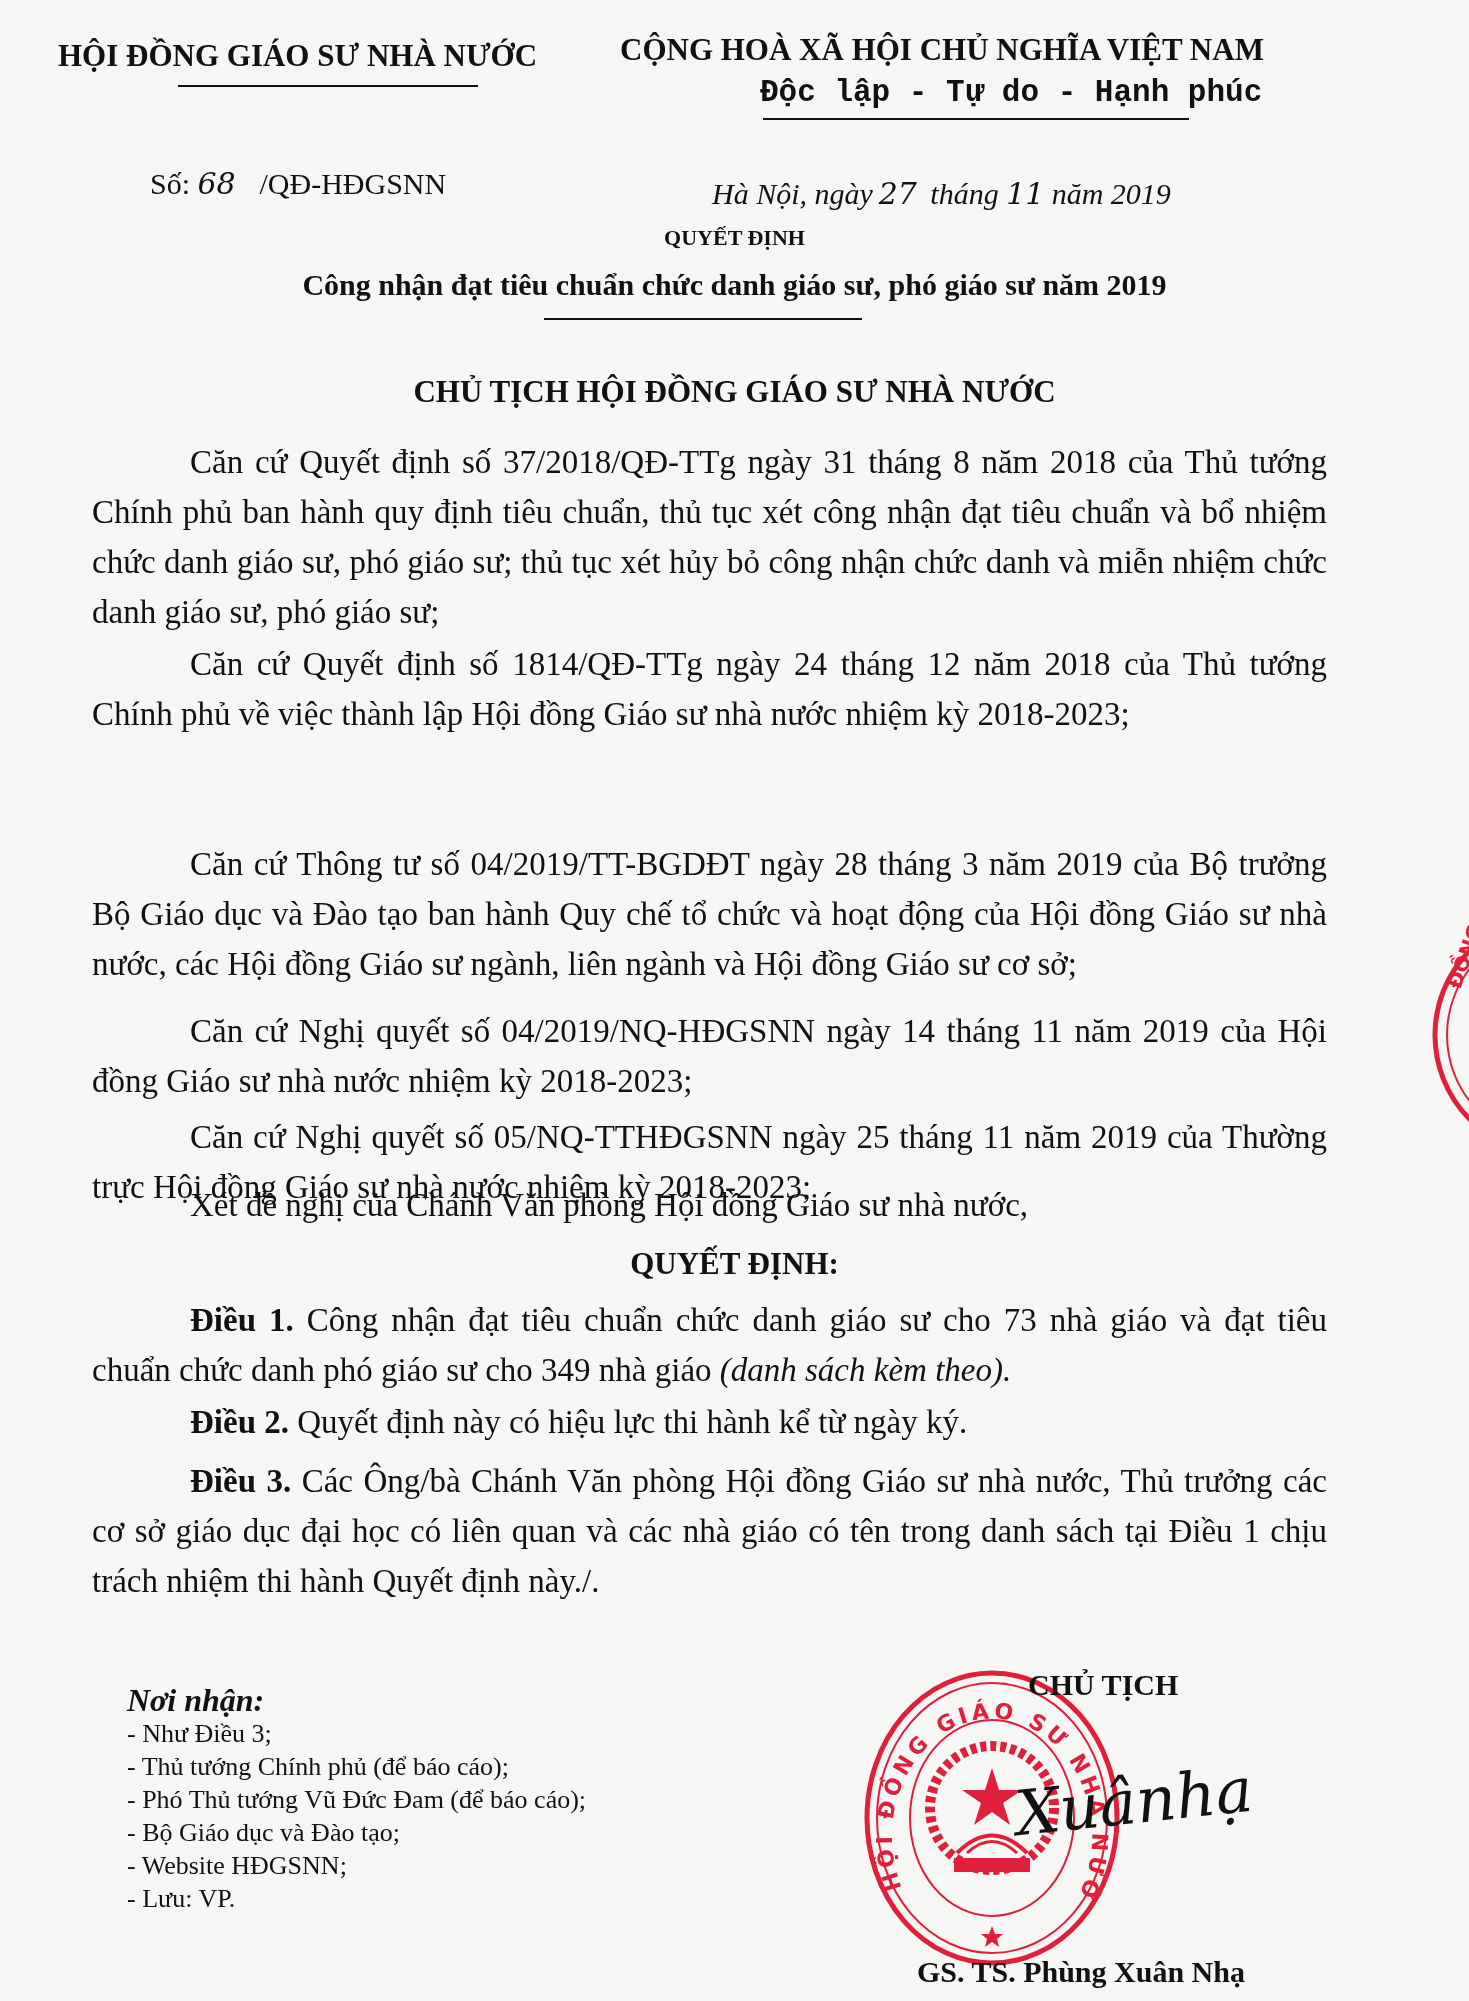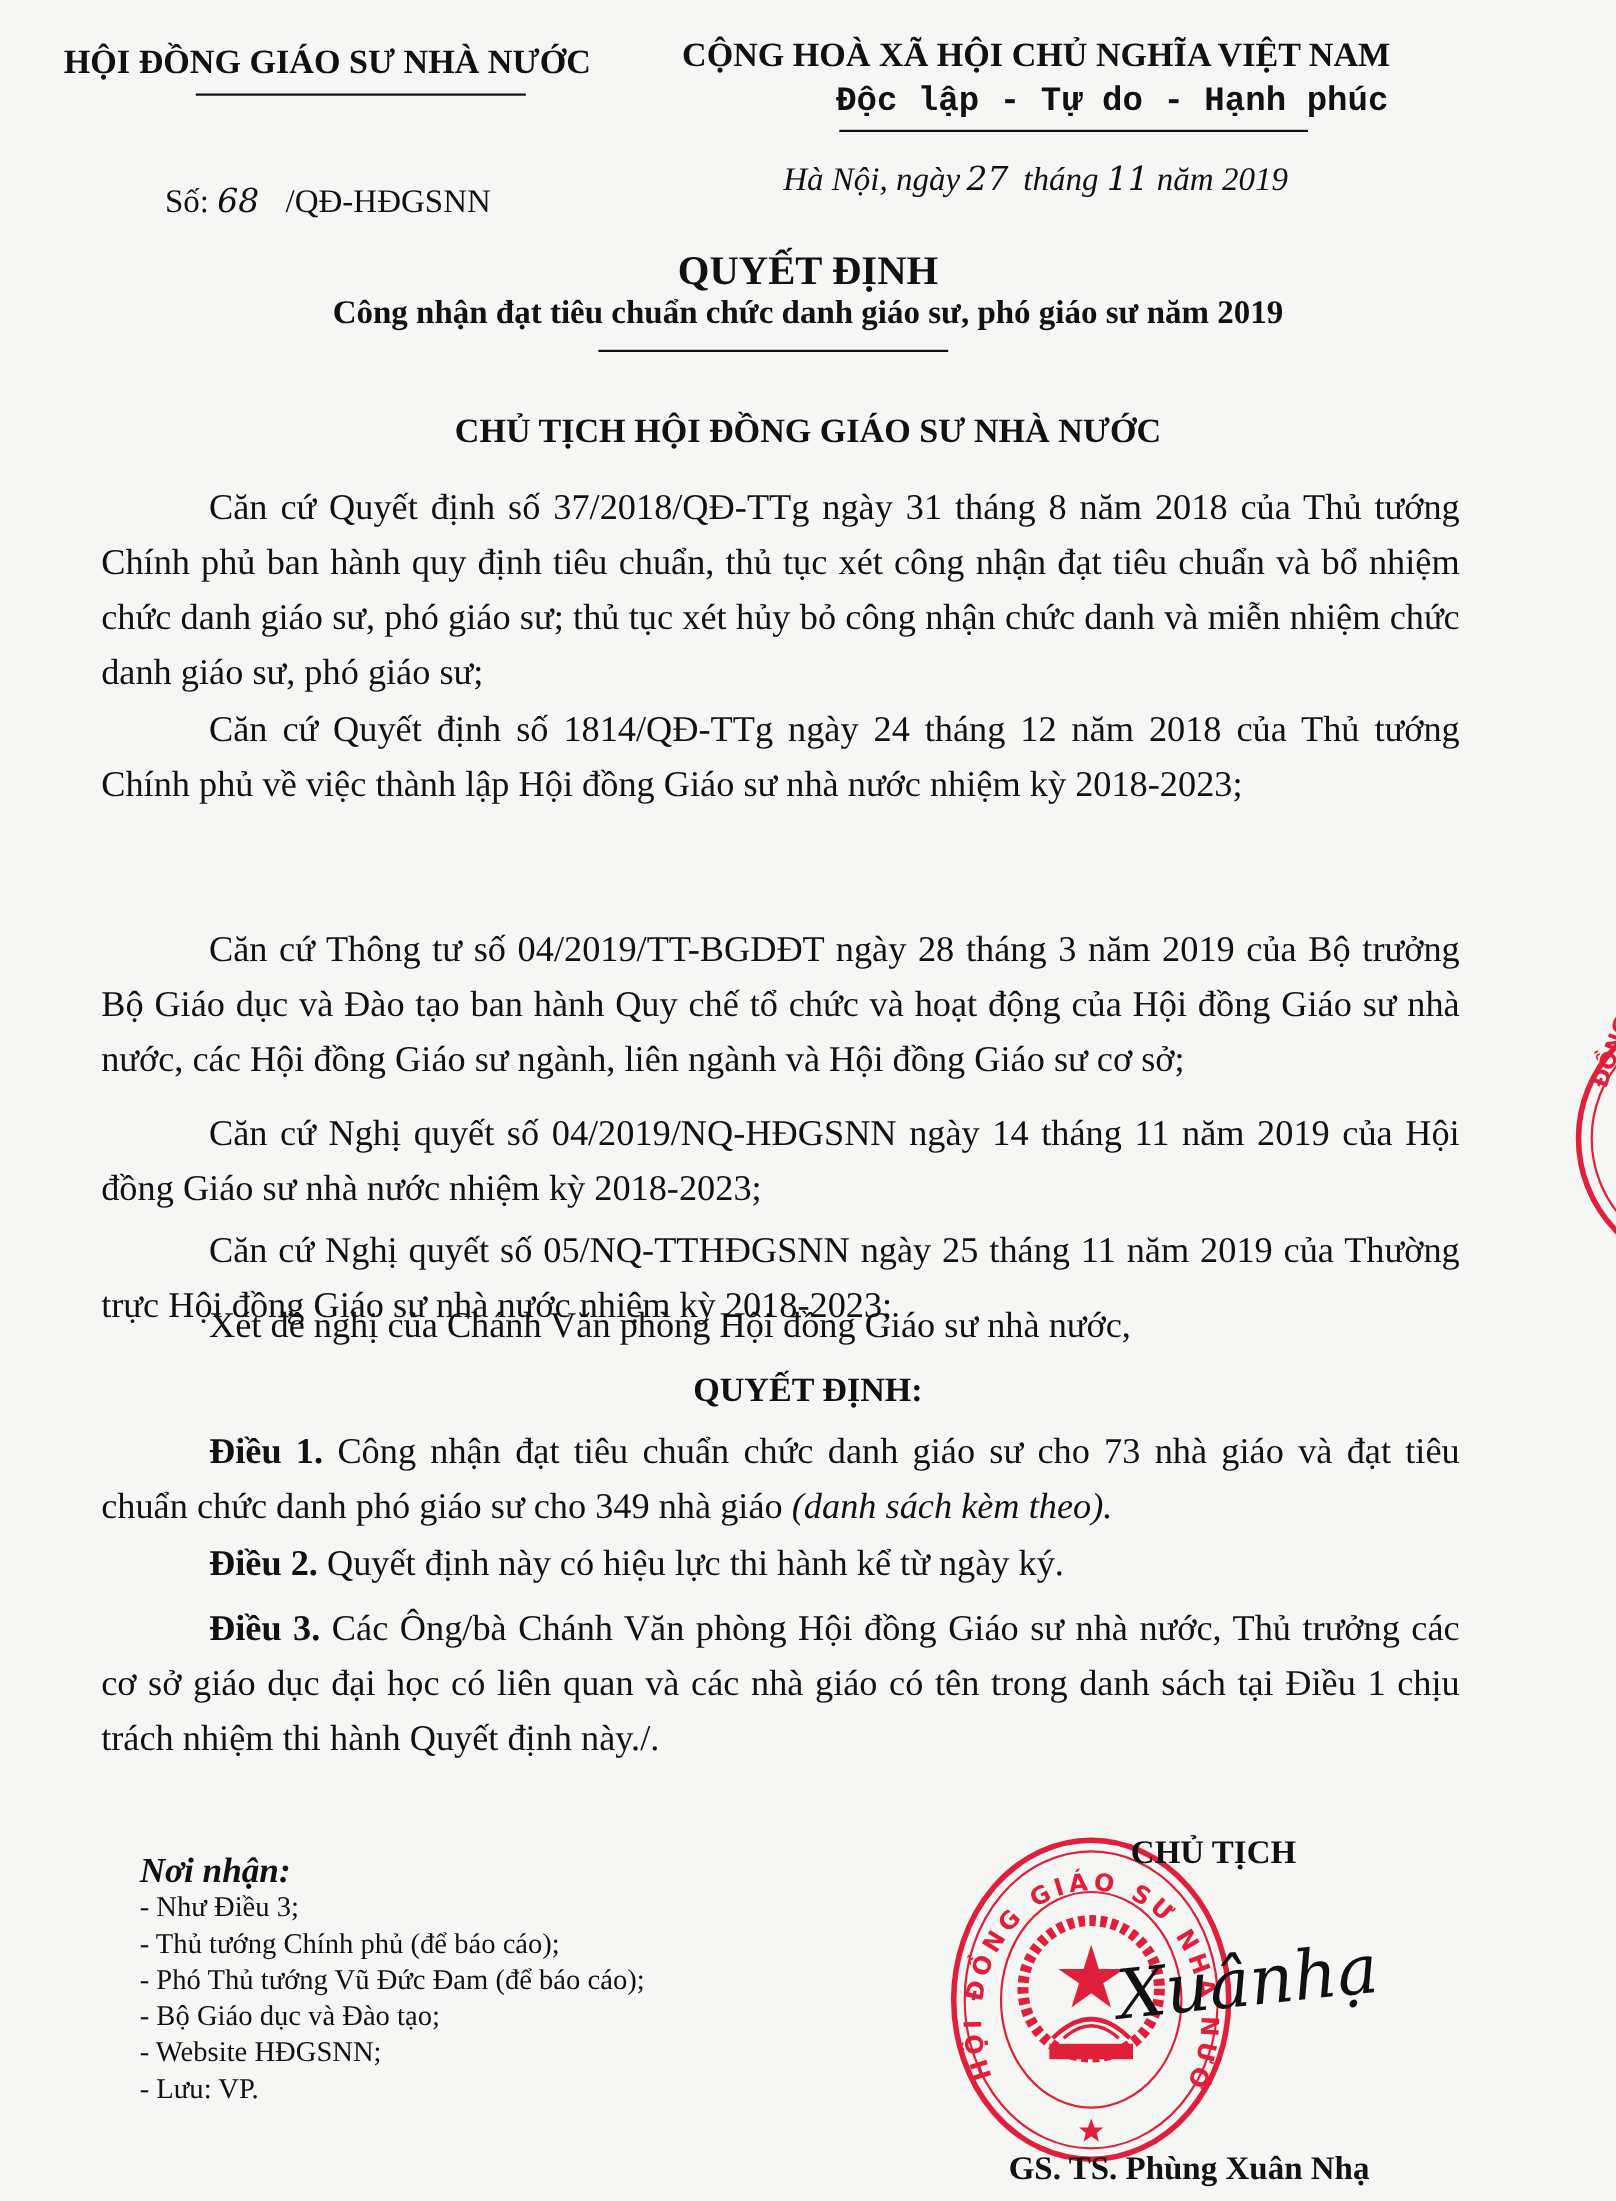--- a/index.html
+++ b/index.html
@@ -10,21 +10,21 @@
     color:#111;
     position:relative;
   }
   .abs { position:absolute; white-space:nowrap; }
   .hdr { font-weight:bold; font-size:31px; }
   .rule { position:absolute; height:3px; background:#111; }
   .center { position:absolute; left:0; width:1469px; text-align:center; }
   .para { position:absolute; left:92px; width:1235px; font-size:33px; line-height:50px; text-align:justify; }
   .para .ind { display:inline-block; width:98px; }
   .b { font-weight:bold; }
-  .i { font-style:italic; }
+  .i { font-style:italic;margin-top:30px; }
   .hand { font-family:"DejaVu Serif",serif; font-style:italic; font-size:34px; }
   .recip { position:absolute; left:127px; top:1684px; font-size:26px; line-height:33px; }
   .recip .title { font-style:italic; font-weight:bold; font-size:32px; }
   .seal { position:absolute; }
 </style>
 </head>
 <body>
 
 <div class="abs hdr" style="left:58px;top:38px;">HỘI ĐỒNG GIÁO SƯ NHÀ NƯỚC</div>
 <div class="rule" style="left:178px;top:85px;width:300px;height:2px;"></div>
@@ -38,21 +38,21 @@
   <span class="hand" style="display:inline-block;width:62px;font-size:30px;">68</span><span>/QĐ-HĐGSNN</span>
 </div>
 
 <div class="abs i" style="left:712px;top:146px;font-size:30px;">
   <span>Hà Nội, ngày</span><span class="hand" style="display:inline-block;width:50px;text-align:center;font-size:30px;">27</span>
   <span>tháng</span>
   <span class="hand" style="display:inline-block;width:38px;text-align:center;font-size:30px;">11</span>
   <span>năm 2019</span>
 </div>
 
-<div class="center b" style="top:225px;font-size:37px;">QUYẾT ĐỊNH</div>
+<div class="center b" style="top:225px;font-size:22px;">QUYẾT ĐỊNH</div>
 <div class="center b" style="top:268px;font-size:30px;">Công nhận đạt tiêu chuẩn chức danh giáo sư, phó giáo sư năm 2019</div>
 <div class="rule" style="left:544px;top:318px;width:318px;height:2px;"></div>
 <div class="center b" style="top:374px;font-size:31px;box-sizing:border-box;">CHỦ TỊCH HỘI ĐỒNG GIÁO SƯ NHÀ NƯỚC</div>
 
 <div class="para" style="top:437px;"><span class="ind"></span><span>Căn cứ Quyết định số 37/2018/QĐ-TTg ngày 31 tháng 8 năm 2018 của Thủ tướng Chính phủ ban hành quy định tiêu chuẩn, thủ tục xét công nhận đạt tiêu chuẩn và bổ nhiệm chức danh giáo sư, phó giáo sư; thủ tục xét hủy bỏ công nhận chức danh và miễn nhiệm chức danh giáo sư, phó giáo sư;</span></div>
 <div class="para" style="top:639px;"><span class="ind"></span><span>Căn cứ Quyết định số 1814/QĐ-TTg ngày 24 tháng 12 năm 2018 của Thủ tướng Chính phủ về việc thành lập Hội đồng Giáo sư nhà nước nhiệm kỳ 2018-2023;</span></div>
 <div class="para" style="top:839px;"><span class="ind"></span><span>Căn cứ Thông tư số 04/2019/TT-BGDĐT ngày 28 tháng 3 năm 2019 của Bộ trưởng Bộ Giáo dục và Đào tạo ban hành Quy chế tổ chức và hoạt động của Hội đồng Giáo sư nhà nước, các Hội đồng Giáo sư ngành, liên ngành và Hội đồng Giáo sư cơ sở;</span></div>
 <div class="para" style="top:1006px;"><span class="ind"></span><span>Căn cứ Nghị quyết số 04/2019/NQ-HĐGSNN ngày 14 tháng 11 năm 2019 của Hội đồng Giáo sư nhà nước nhiệm kỳ 2018-2023;</span></div>
 <div class="para" style="top:1112px;"><span class="ind"></span><span>Căn cứ Nghị quyết số 05/NQ-TTHĐGSNN ngày 25 tháng 11 năm 2019 của Thường trực Hội đồng Giáo sư nhà nước nhiệm kỳ 2018-2023;</span></div>
 <div class="para" style="top:1180px;"><span class="ind"></span><span>Xét đề nghị của Chánh Văn phòng Hội đồng Giáo sư nhà nước,</span></div>

